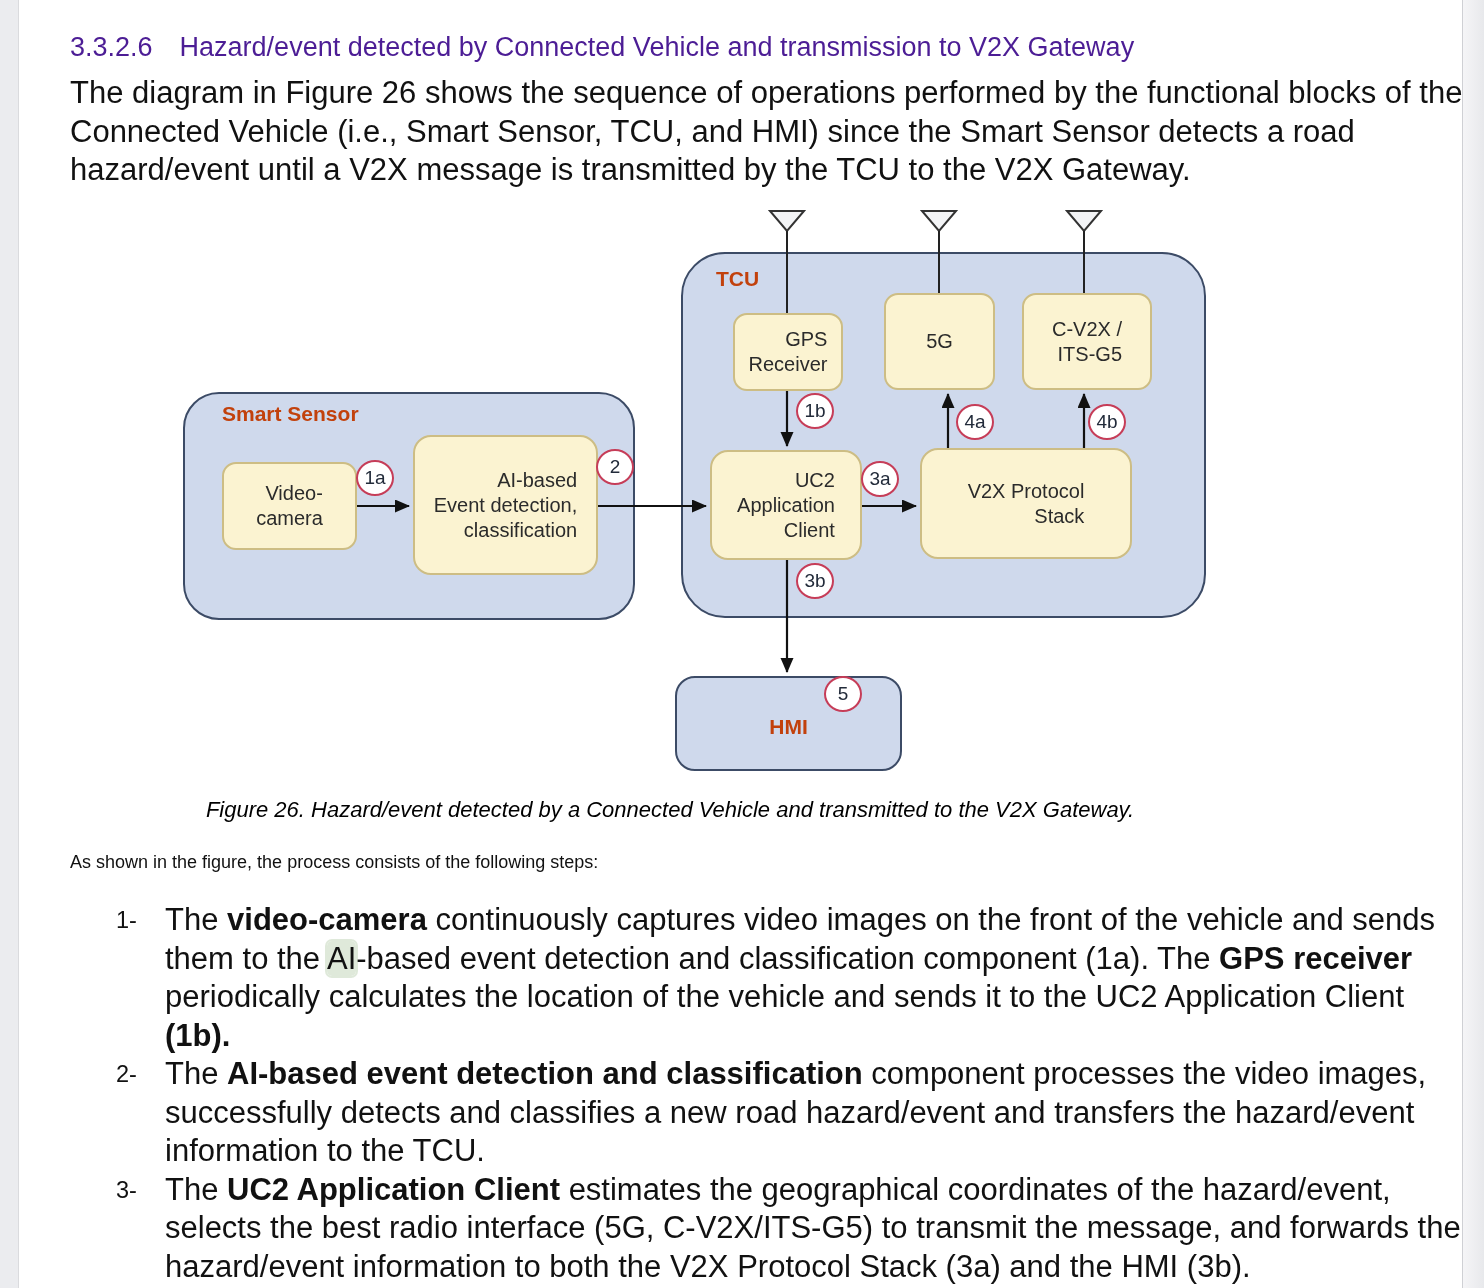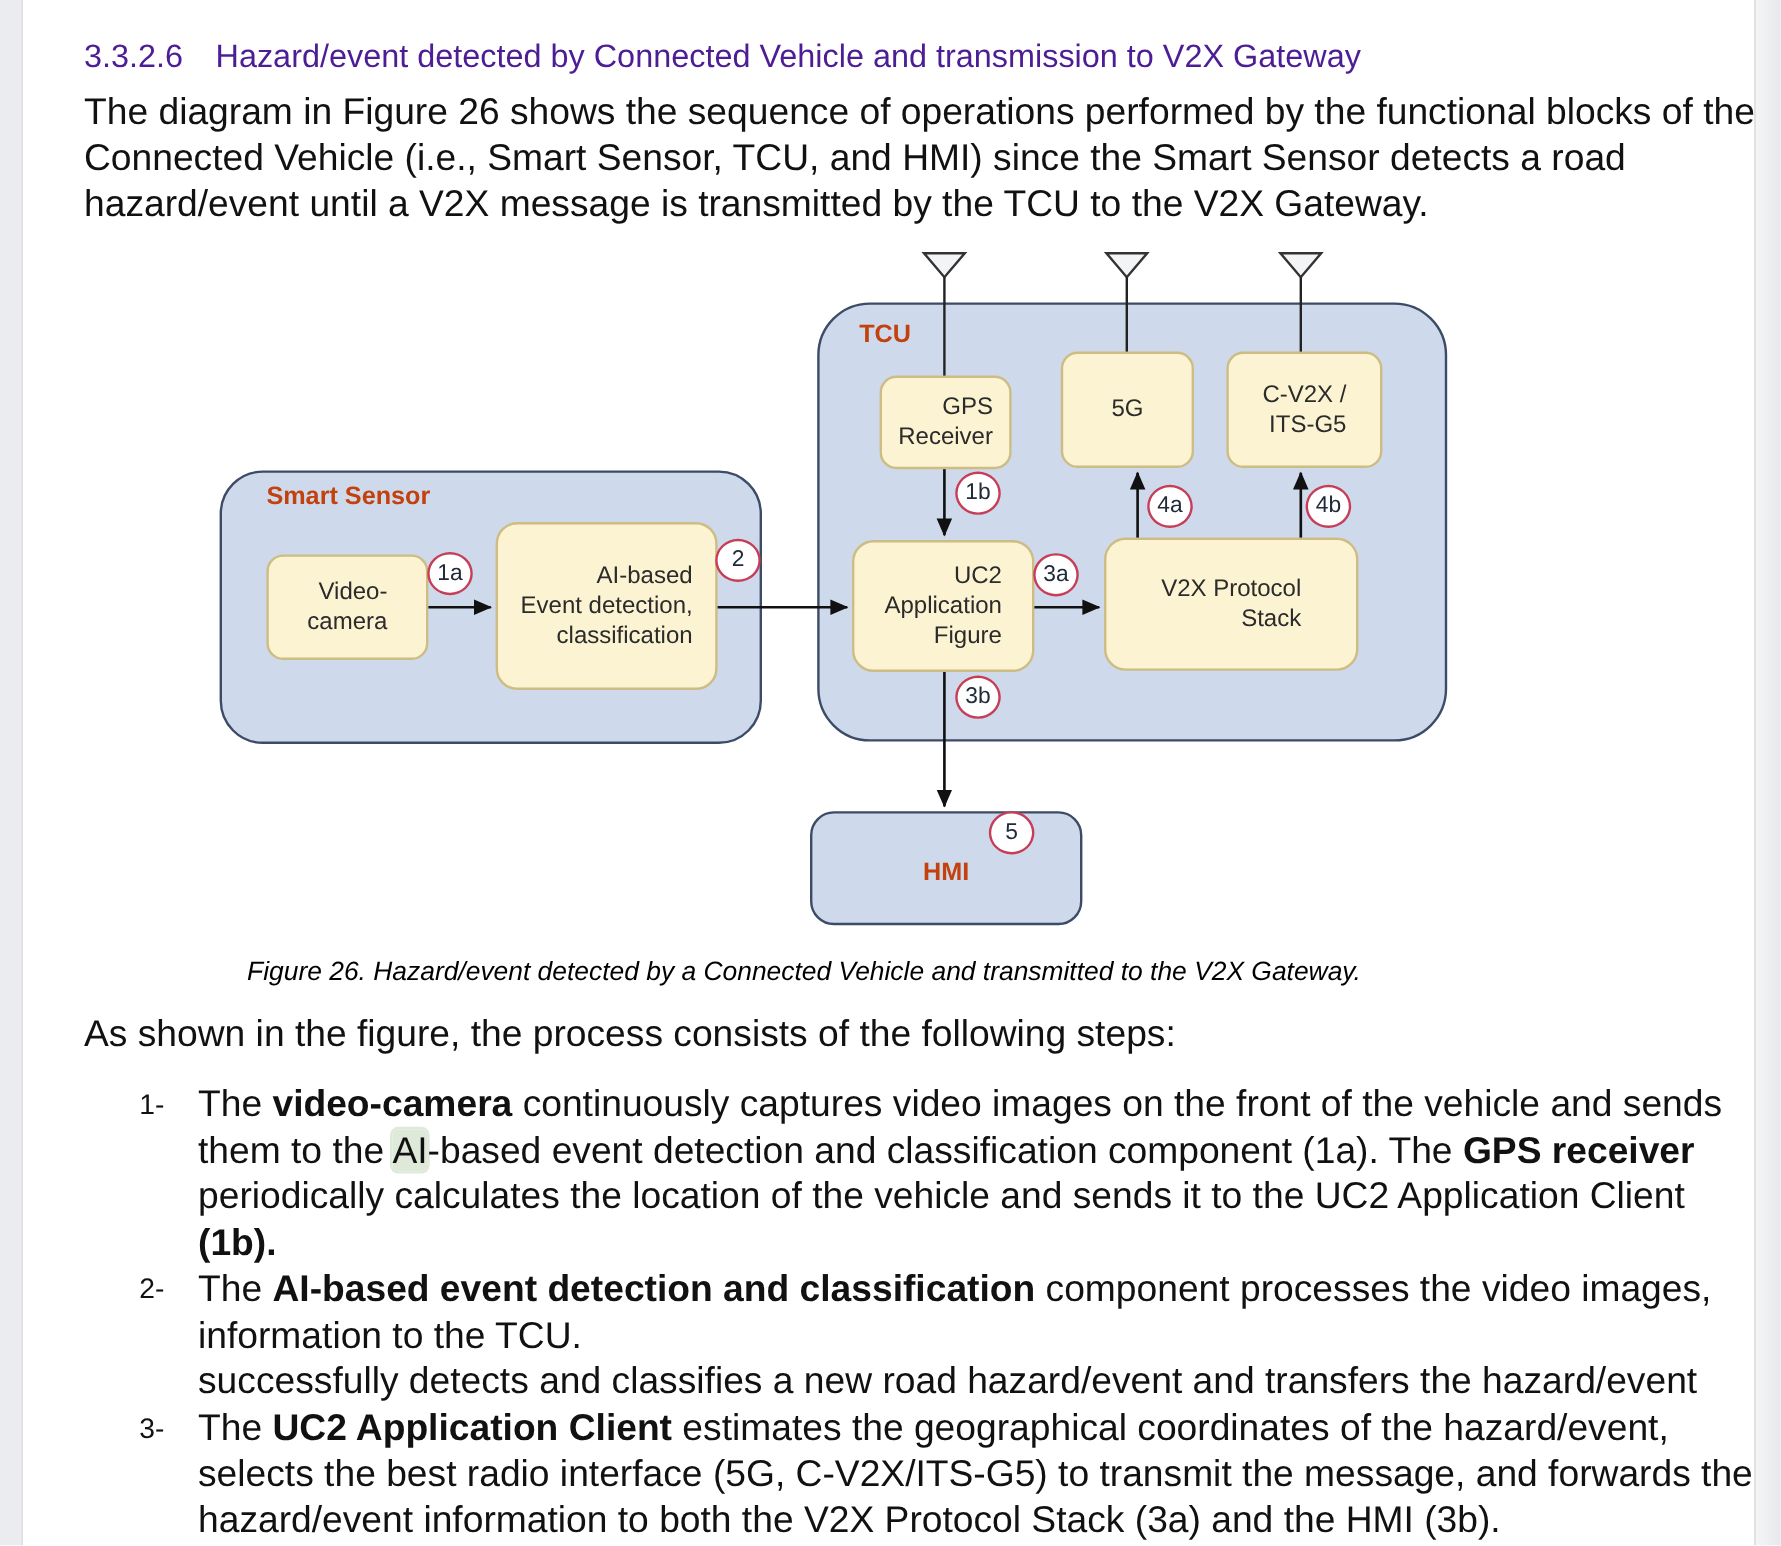--- a/index.html
+++ b/index.html
@@ -21,21 +21,21 @@
   
   .textcol{position:absolute;left:70px;width:1200px;}
   .intro{top:74px;}
   .tline{font-size:31px;line-height:38.5px;text-align:justify;text-align-last:justify;white-space:nowrap;}
   .tline.tend{text-align-last:left;}
   span.b{font-weight:bold;}
   span.hl{background:#dfe9da;border-radius:5px;box-shadow:0 0 0 2px #dfe9da;}
 
   .caption{position:absolute;left:70px;top:797px;width:1200px;text-align:center;
            font-style:italic;font-size:22px;color:#000000;}
-  .lead{position:absolute;left:70px;top:843px;font-size:31px;line-height:38.5px;}
+  .lead{position:absolute;left:70px;top:843px;font-size:18px;line-height:38.5px;}
 
   .list{position:absolute;left:70px;top:901px;width:1200px;}
   .li{position:relative;padding-left:95px;}
   .li .marker{position:absolute;left:46px;top:0;font-size:23.5px;line-height:38.5px;}
 
   
   .fig-container{position:absolute;background:#cfd9ec;border:2px solid #3c4b66;z-index:1;box-sizing:border-box;}
   #c-smart{left:183px;top:392px;width:452px;height:228px;border-radius:36px;}
   #c-tcu{left:681px;top:252px;width:525px;height:366px;border-radius:44px;}
   #c-hmi{left:675px;top:676px;width:227px;height:95px;border-radius:20px;}
@@ -100,21 +100,21 @@
 <div class="node" id="n-ai">AI-based
 Event detection,
 classification</div>
 <div class="node" id="n-gps">GPS
 Receiver</div>
 <div class="node" id="n-5g">5G</div>
 <div class="node" id="n-cv2x">C-V2X /
 ITS-G5</div>
 <div class="node" id="n-uc2">UC2
 Application
-Figure</div>
+Client</div>
 <div class="node" id="n-v2x">V2X Protocol
 Stack</div>
 
 <svg id="fig-svg" width="1484" height="1288" viewBox="0 0 1484 1288">
   <defs>
     <marker id="ah" markerUnits="userSpaceOnUse" markerWidth="16" markerHeight="14" refX="14" refY="6.5" orient="auto">
       <path d="M0,0 L15,6.5 L0,13 Z" fill="#111"></path>
     </marker>
   </defs>
 
@@ -159,22 +159,22 @@
         <div class="tline"><span>The </span><span class="b">video-camera</span><span> continuously captures video images on the front of the vehicle and sends</span></div>
         <div class="tline"><span>them to the </span><span class="hl">AI</span><span>-based event detection and classification component (1a). The </span><span class="b">GPS receiver</span></div>
         <div class="tline"><span>periodically calculates the location of the vehicle and sends it to the UC2 Application Client</span></div>
         <div class="tline tend"><span class="b">(1b).</span></div>
       </div>
   </div>
   <div class="li">
     <span class="marker">2-</span>
     <div>
         <div class="tline"><span>The </span><span class="b">AI-based event detection and classification</span><span> component processes the video images,</span></div>
+        <div class="tline"><span>successfully detects and classifies a new road hazard/event and transfers the hazard/event</span></div>
         <div class="tline tend"><span>information to the TCU.</span></div>
-        <div class="tline"><span>successfully detects and classifies a new road hazard/event and transfers the hazard/event</span></div>
       </div>
   </div>
   <div class="li">
     <span class="marker">3-</span>
     <div>
         <div class="tline"><span>The </span><span class="b">UC2 Application Client</span><span> estimates the geographical coordinates of the hazard/event,</span></div>
         <div class="tline"><span>selects the best radio interface (5G, C-V2X/ITS-G5) to transmit the message, and forwards the</span></div>
         <div class="tline tend"><span>hazard/event information to both the V2X Protocol Stack (3a) and the HMI (3b).</span></div>
       </div>
   </div>

